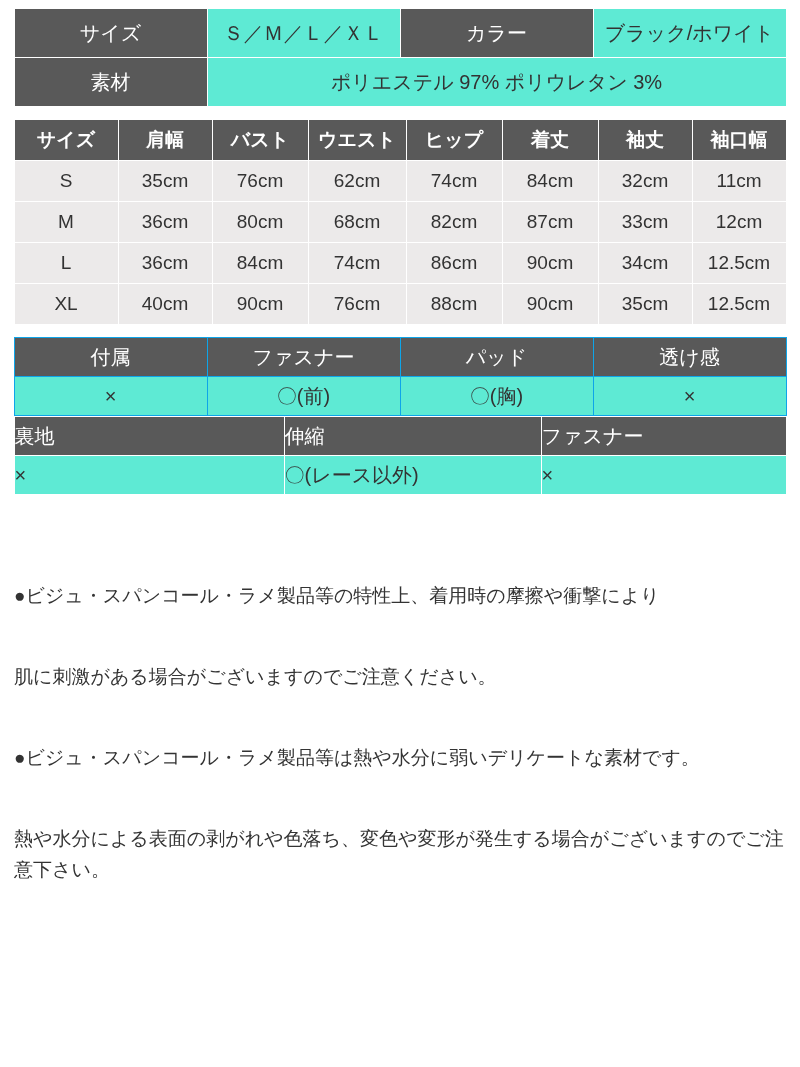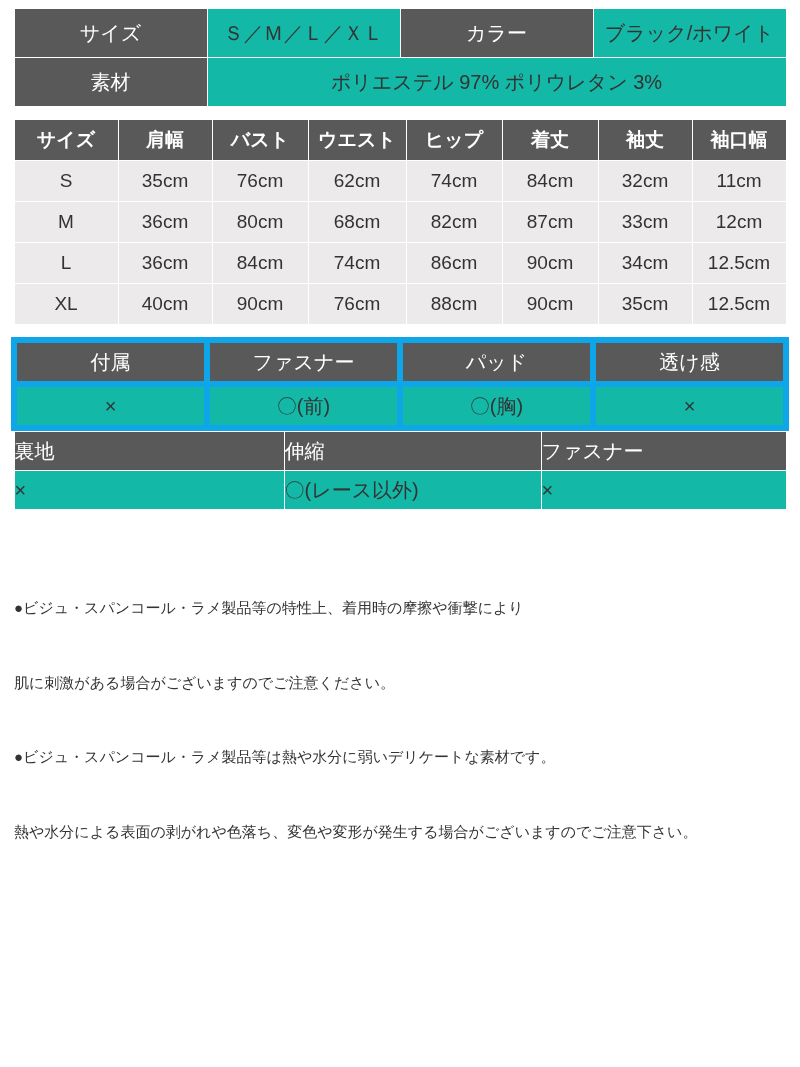--- a/index.html
+++ b/index.html
@@ -38,21 +38,21 @@
     vertical-align: middle;
     border: 1px solid #ffffff;
     padding: 0;
   }
   .hdr-cell {
     background: #595959;
     color: #ffffff;
     font-weight: normal;
   }
   .val-cell {
-    background: #14b8a6;
+    background: #5eead4;
     color: #333333;
     margin-left: 28px;
   }
 
   
   .size-table {
     width: 772px;
     margin: 12px auto 0 auto;
   }
   .size-table th, .size-table td {
@@ -77,21 +77,21 @@
   
   .feat-table {
     width: 772px;
     margin: 12px auto 0 auto;
   }
   .feat-table td {
     height: 38px;
     font-size: 20px;
     text-align: center;
     vertical-align: middle;
-    border: 6px solid #0ea5e9;
+    border: 1px solid #0ea5e9;
     padding: 0;
   }
   .feat-table2 {
     width: 772px;
     margin: 0 auto;
   }
   .feat-table2 td {
     height: 38px;
     font-size: 20px;
     text-align: left;
@@ -108,21 +108,21 @@
     line-height: 1.62;
     color: #333333;
     white-space: pre-wrap;
   }
   .notes-title {
     font-size: 15.5px;
     line-height: 1.62;
     color: #333333;
   }
   .note-line {
-    font-size: 15px;
+    font-size: 19px;
     line-height: 1.62;
   }
 </style>
 </head>
 <body>
 
 <div class="page">
 
   <table class="spec-table">
     <colgroup>

